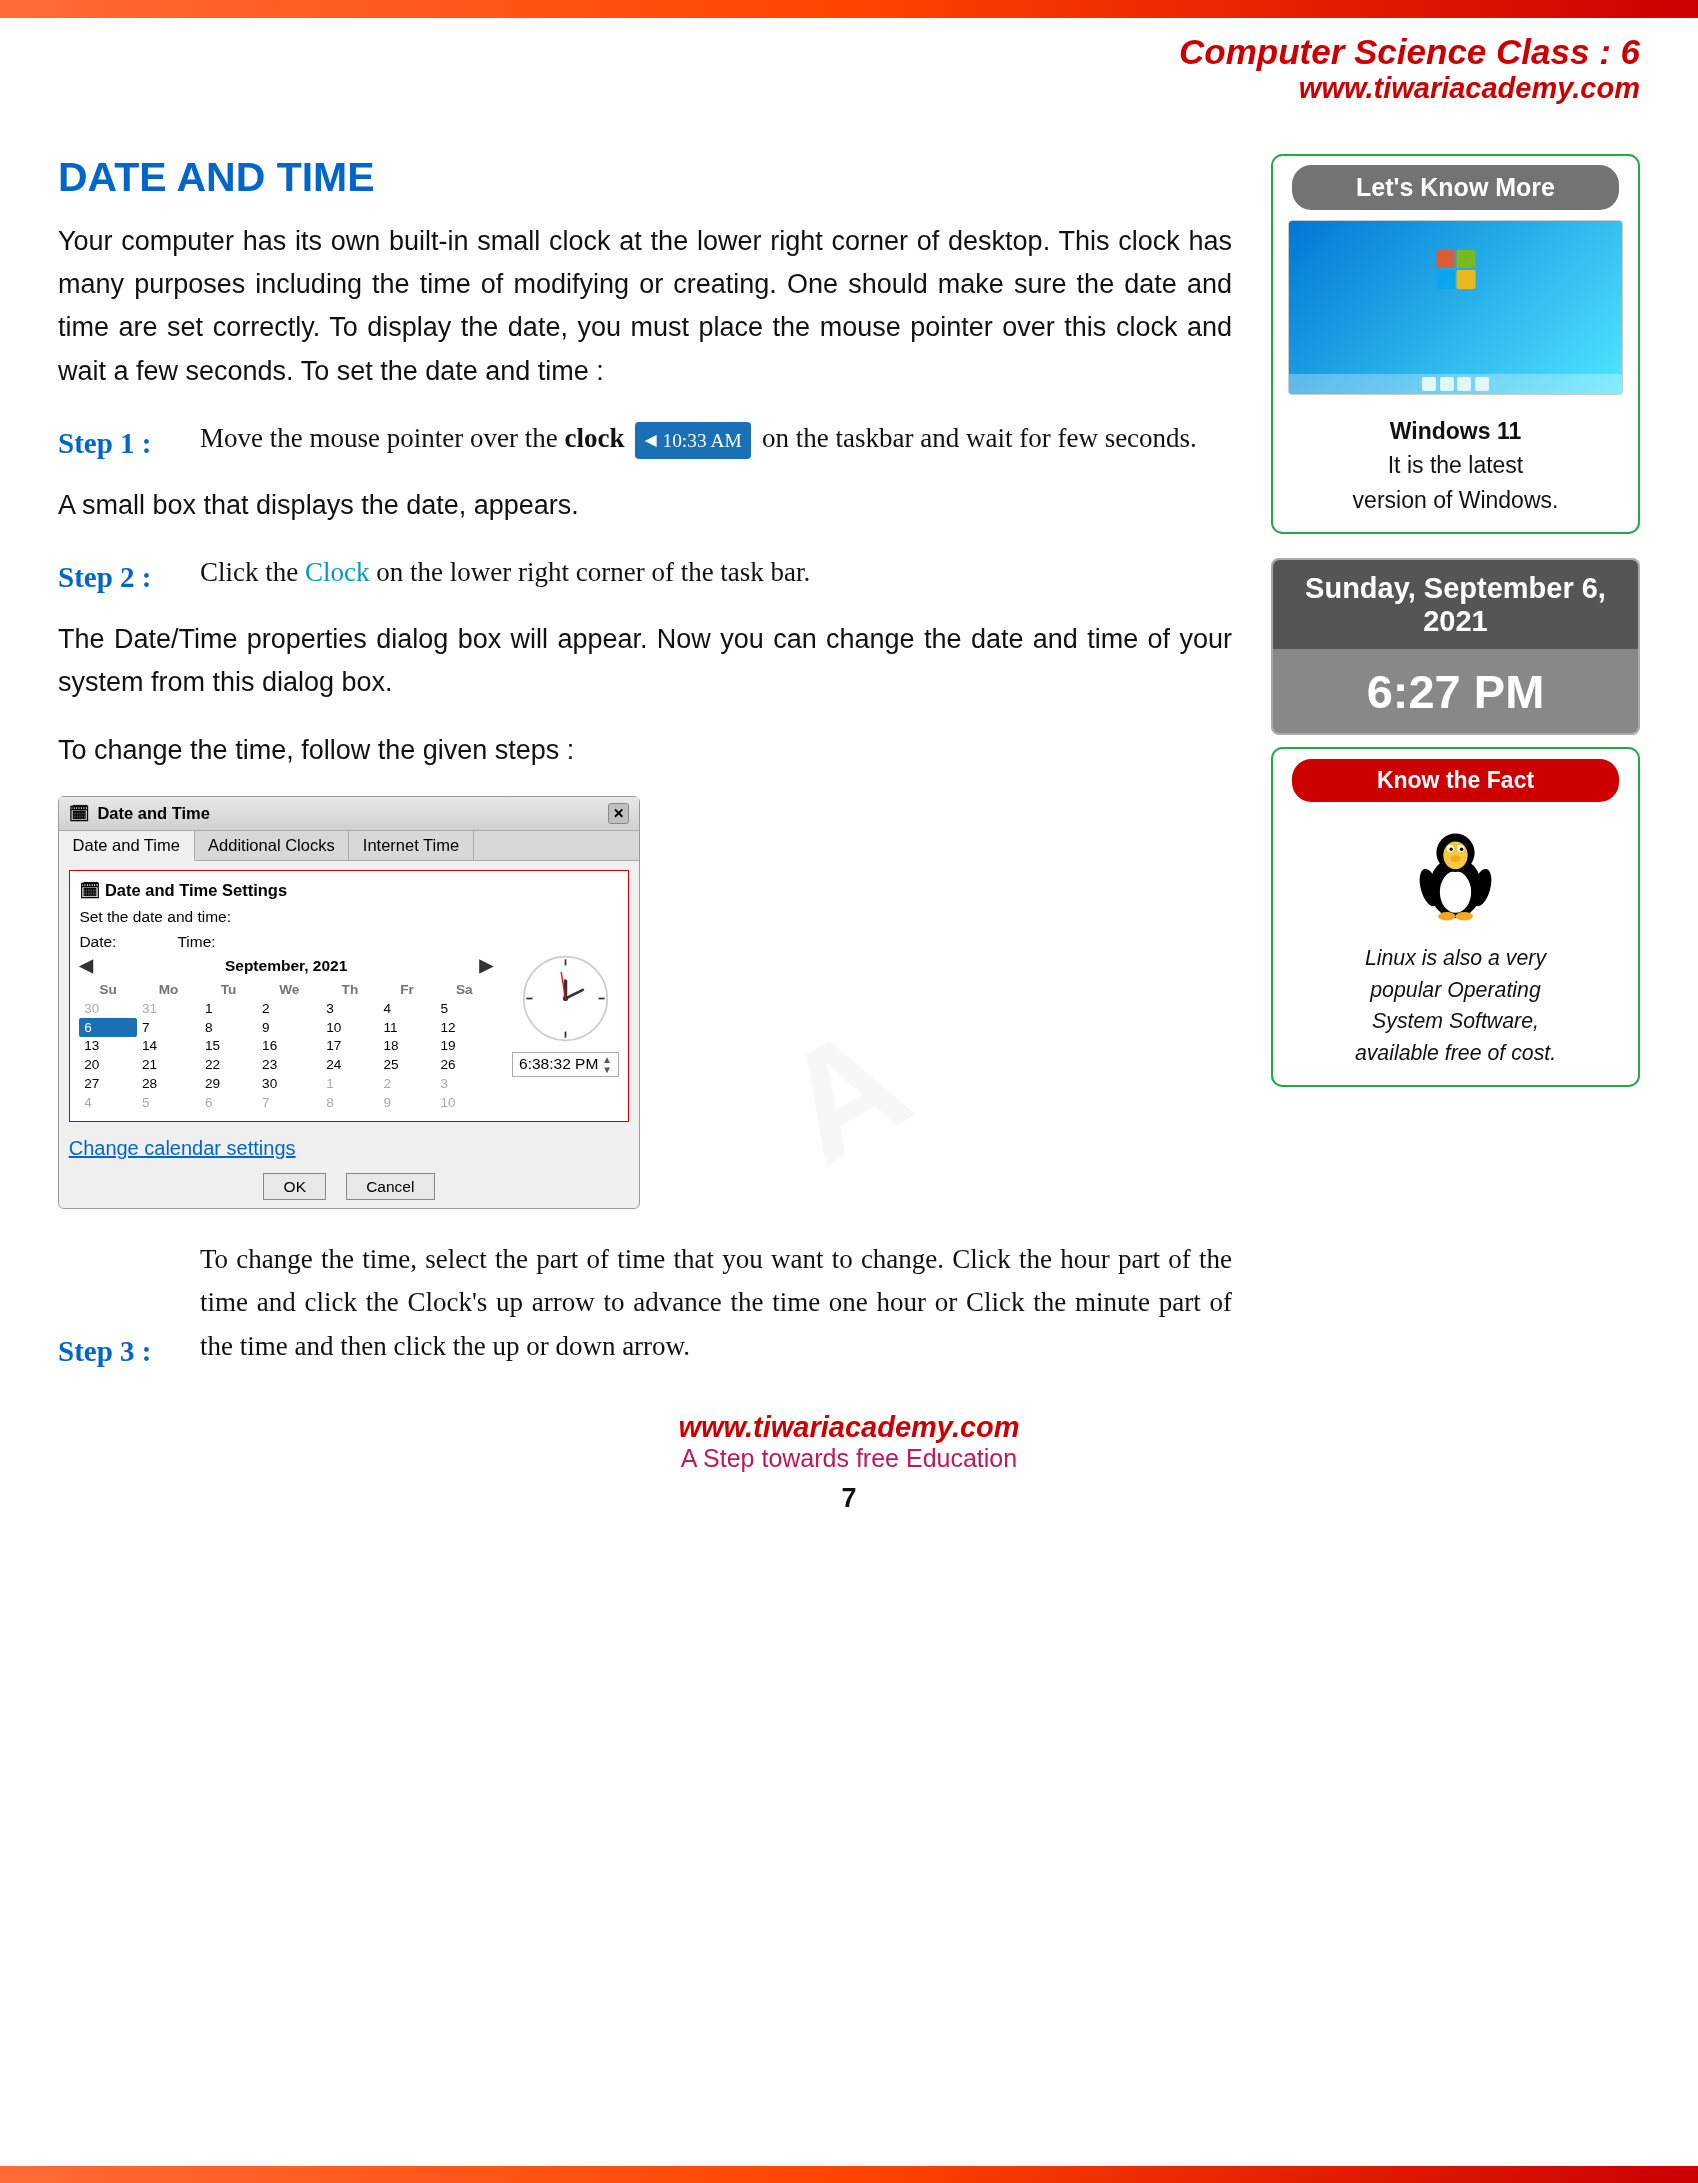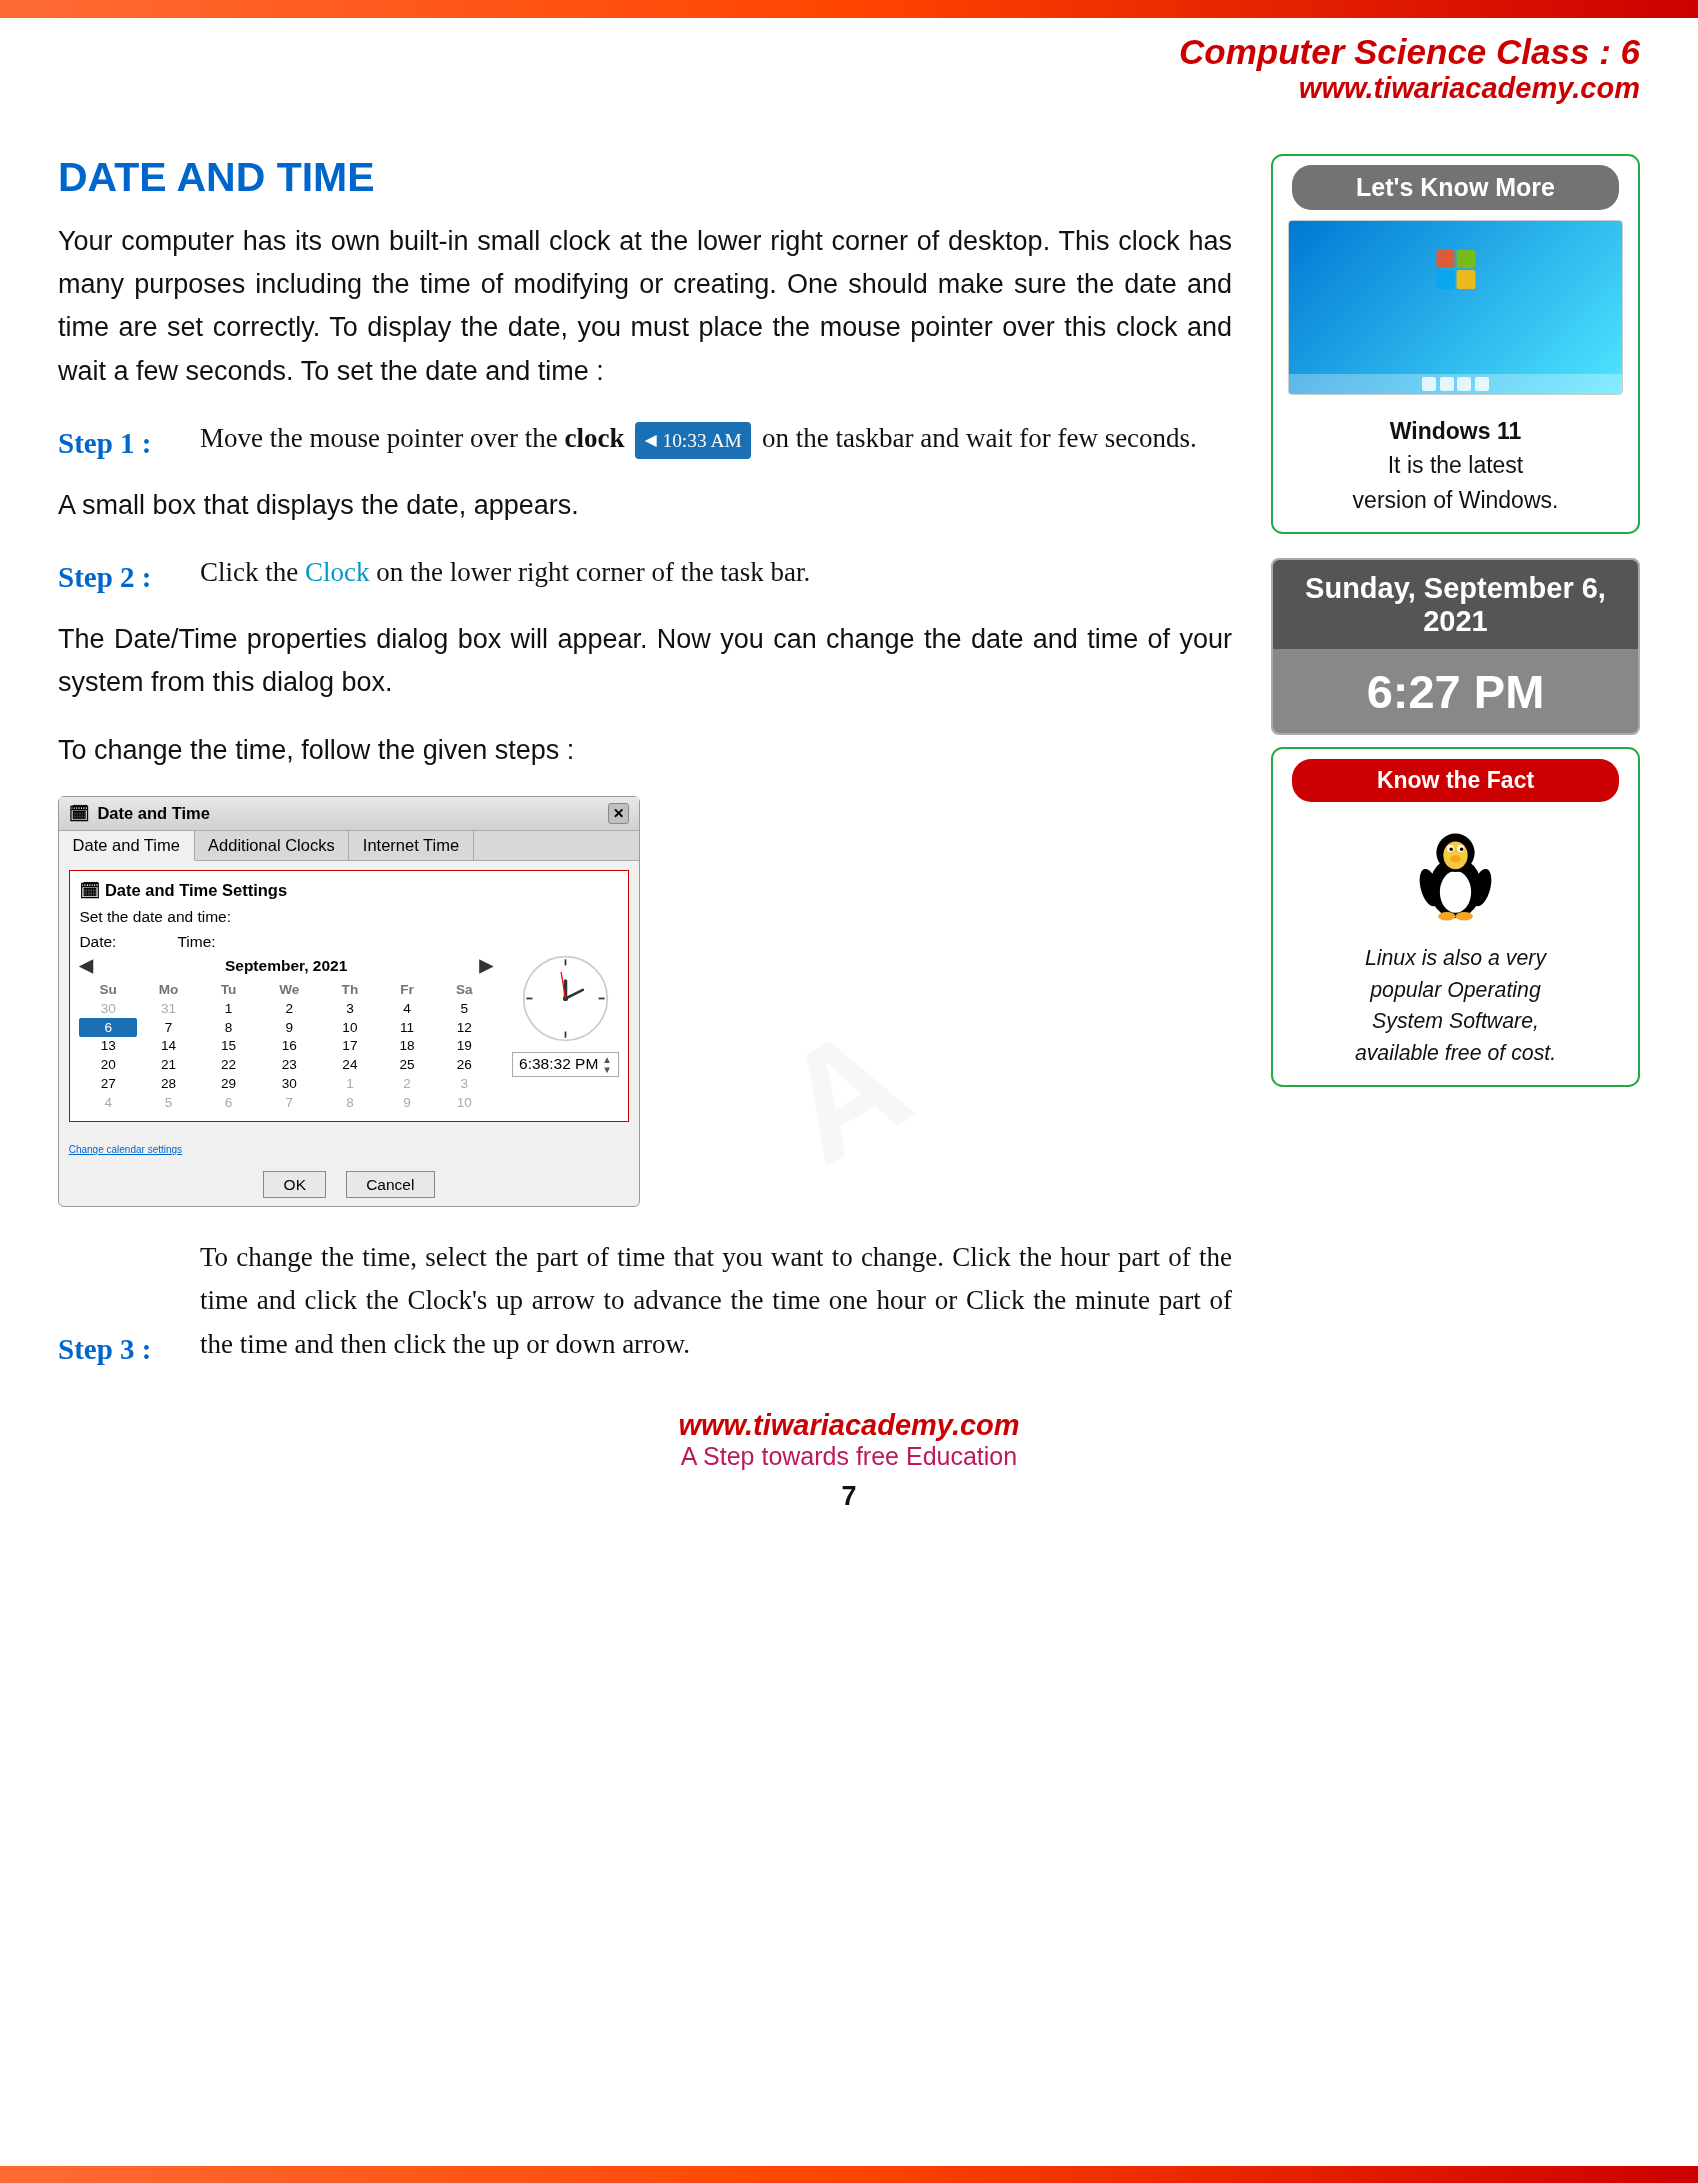--- a/index.html
+++ b/index.html
@@ -395,21 +395,20 @@
       width: 100%;
     }
     .cal-grid th {
       padding: 1.9px 3.9px;
       text-align: center;
       font-size: 13.6px;
       color: #737373;
     }
     .cal-grid td {
       padding: 1.9px 4.9px;
-      text-align: center;
       cursor: pointer;
       font-size: 13.6px;
       margin-top: 44px;
     }
     .cal-grid td.selected {
       background: #1a6fb5;
       color: white;
       border-radius: 1.9px;
     }
     .cal-grid td.other-month {
@@ -442,21 +441,21 @@
       font-size: 9.7px;
       cursor: pointer;
       line-height: 1;
       color: #555;
     }
     .dialog-footer {
       padding: 4.9px 9.7px;
     }
     .dialog-change-link {
       color: #0066cc;
-      font-size: 10px;
+      font-size: 20px;
       text-decoration: underline;
       cursor: pointer;
     }
     .dialog-buttons {
       display: flex;
       justify-content: center;
       gap: 19.4px;
       padding: 7.8px 9.7px;
     }
     .dialog-btn {

